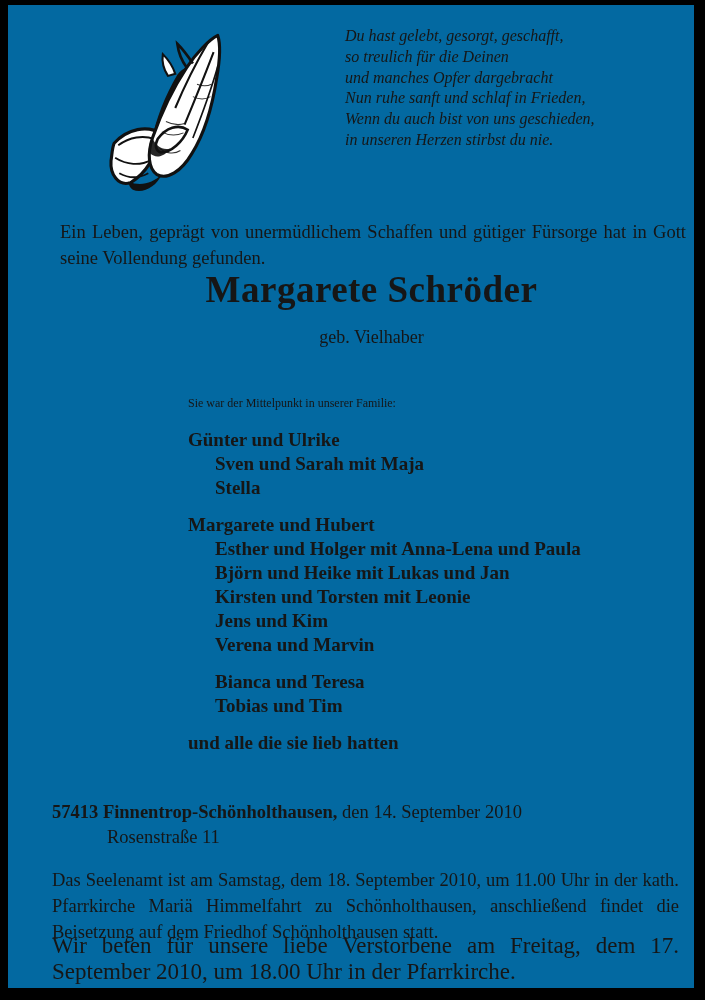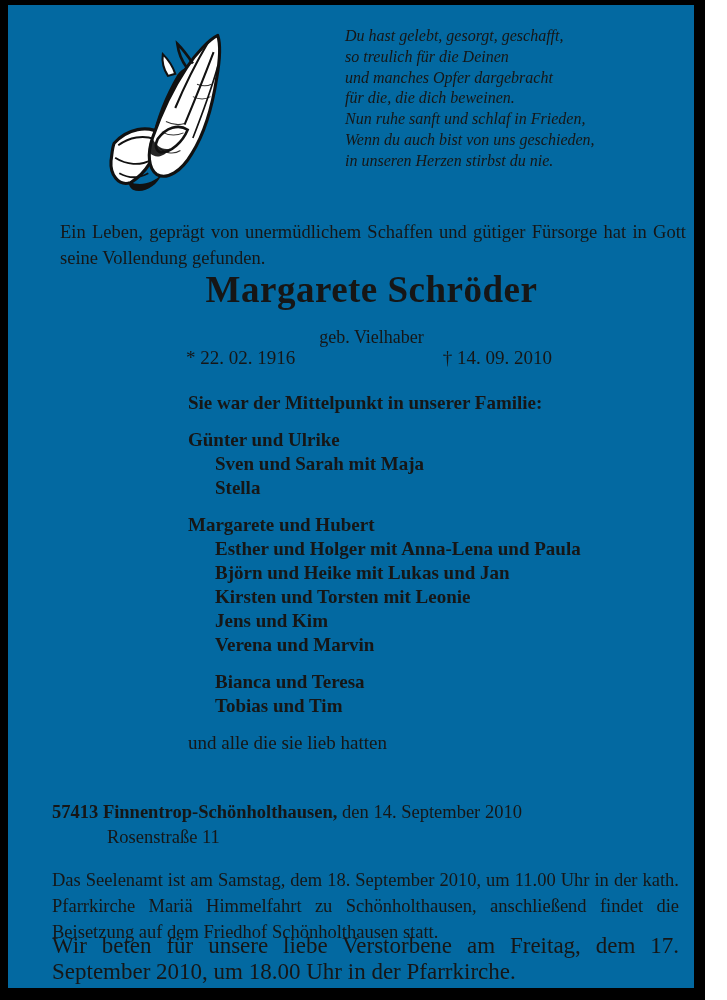--- a/index.html
+++ b/index.html
@@ -80,28 +80,27 @@
   }
   .family {
     position: absolute;
     left: 188px;
     top: 391px;
     font-size: 19px;
     line-height: 24px;
   }
   .family p { margin: 0; }
   .family-intro {
-    font-size: 19px;
+    font-size: 12px;
     margin-bottom: 13px !important;
-    font-weight: bold;
   }
   .family-group { margin-bottom: 13px; }
   .family .head { font-weight: bold; }
   .family .member { font-weight: bold; padding-left: 27px; }
-  .family .closing { font-weight: normal; }
+  .family .closing { font-weight: bold; }
   .placeline {
     position: absolute;
     left: 52px;
     top: 802px;
     font-size: 18.5px;
     white-space: nowrap;
   }
   .placeline .bold { font-weight: bold; }
   .street {
     position: absolute;
@@ -170,34 +169,29 @@
       </g>
 
       <path d="M45,112 C48,120 55,124 62,122 C57,130 48,132 43,127 C41,122 42,116 45,112 Z" fill="#111111" opacity="0.9"></path>
     </svg>
   </div>
 
   <div class="poem">
     <div>Du hast gelebt, gesorgt, geschafft,</div>
     <div>so treulich für die Deinen</div>
     <div>und manches Opfer dargebracht</div>
-    <div>für die, die dich beweinen.</div>
     <div>Nun ruhe sanft und schlaf in Frieden,</div>
     <div>Wenn du auch bist von uns geschieden,</div>
     <div>in unseren Herzen stirbst du nie.</div>
   </div>
 
   <div class="intro">Ein Leben, geprägt von unermüdlichem Schaffen und gütiger Fürsorge hat in Gott seine Vollendung gefunden.</div>
 
   <div class="name">Margarete Schröder</div>
   <div class="maiden">geb. Vielhaber</div>
-  <div class="dates">
-    <span>* 22. 02. 1916</span>
-    <span>† 14. 09. 2010</span>
-  </div>
 
   <div class="family">
     <p class="family-intro">Sie war der Mittelpunkt in unserer Familie:</p>
 
     <div class="family-group">
       <p class="head">Günter und Ulrike</p>
       <p class="member">Sven und Sarah mit Maja</p>
       <p class="member">Stella</p>
     </div>
 

